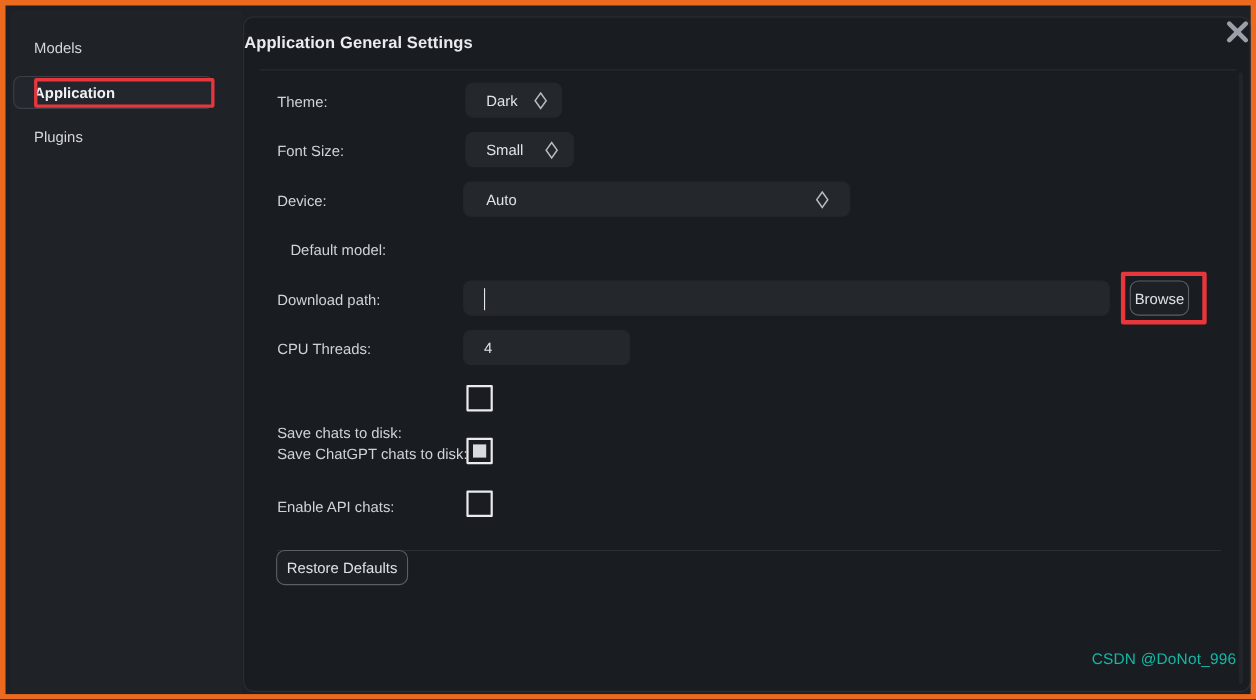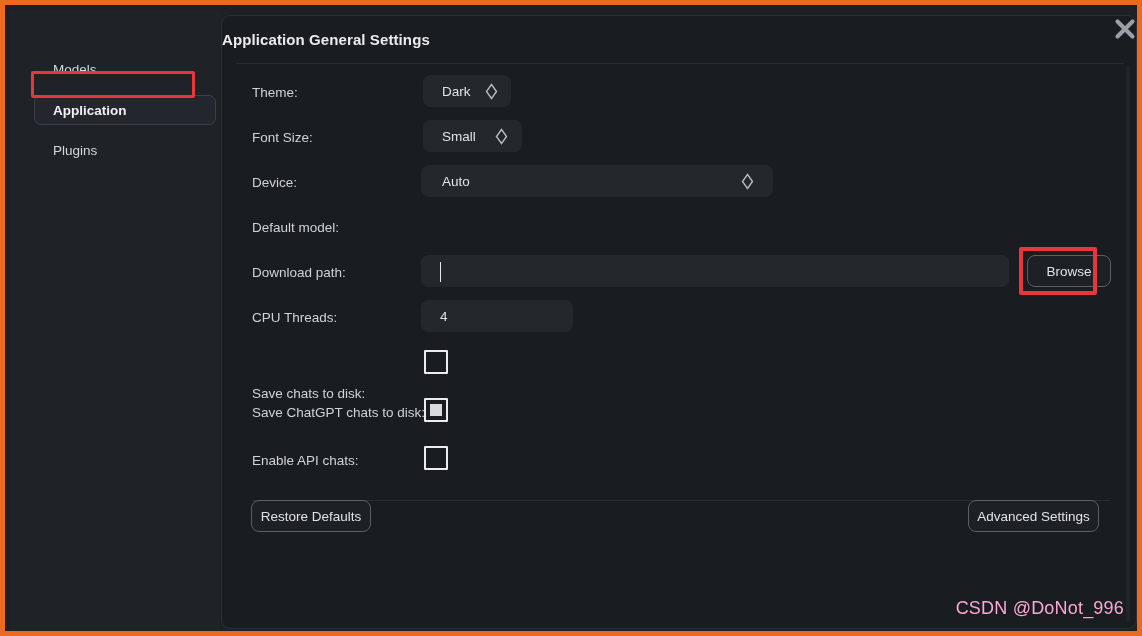--- a/index.html
+++ b/index.html
@@ -28,32 +28,31 @@
   #sidebar {
     position: absolute;
     left: 5px;
     top: 5px;
     width: 210px;
     height: 626px;
     background: #1f2227;
   }
   .nav-item {
     position: absolute;
-    left: 24px;
+    left: 2px;
     width: 182px;
     height: 30px;
     display: flex;
     align-items: center;
     padding-left: 18px;
     box-sizing: border-box;
     color: #d3d6db;
     font-size: 13.5px;
     border-radius: 7px;
     border: 1px solid transparent;
-    margin-top: 26px;
   }
   .nav-item.selected {
     border: 1px solid #3b3f46;
     background: #23262c;
     color: #eef0f3;
     font-weight: bold;
   }
   #nav-models   { top: 18px; }
   #nav-app      { top: 59px; }
   #nav-plugins  { top: 99px; }
@@ -203,21 +202,21 @@
     font-size: 13.5px;
     display: flex;
     align-items: center;
     justify-content: center;
   }
 
   
   #browse-btn {
     left: 805px;
     top: 239px;
-    width: 84px;
+    width: 54px;
   }
   #annot-browse {
     position: absolute;
     left: 797px;
     top: 231px;
     width: 78px;
     height: 48px;
     border: 4px solid #e8373c;
     border-radius: 2px;
     box-sizing: border-box;
@@ -232,23 +231,23 @@
     top: 6px;
     width: 1px;
     height: 20px;
     background: #e5e7ea;
   }
 
   
   #watermark {
     position: absolute;
     right: 13px;
-    bottom: 12px;
-    color: #f9a8d4;
-    font-size: 18px;
+    bottom: 24px;
+    color: #14b8a6;
+    font-size: 14px;
     letter-spacing: .2px;
   }
 </style>
 </head>
 <body>
 
 <div id="screen">
 
   <div id="sidebar">
 
@@ -296,21 +295,21 @@
     <div class="row-label" style="top:159px;">Device:</div>
     <div class="ctl combo-wide" id="ctl-device" style="left:199px; top:149px; width:352px; height:32px;">
       <span class="val">Auto</span>
       <span class="chev" style="right:18px;">
         <svg width="13" height="17" viewBox="0 0 13 17">
           <path d="M6.5 1.5 L11.5 8.5 L6.5 15.5 L1.5 8.5 Z" fill="none" stroke="#b7bbc1" stroke-width="1.4"></path>
         </svg>
       </span>
     </div>
 
-    <div class="row-label" style="top:204px;">Default model:</div>
+    <div class="row-label" style="top:204px;margin-left:12px;">Default model:</div>
 
     <div class="row-label" style="top:249px;">Download path:</div>
     <div class="ctl" id="ctl-downloadpath" style="left:199px; top:239px; width:588px; height:32px;">
       <span class="val"></span>
       <span id="path-caret"></span>
     </div>
 
     <div class="pill-btn" id="browse-btn">
       <span>Browse</span>
     </div>
@@ -331,23 +330,20 @@
 
     <div class="row-label" style="top:437px;">Enable API chats:</div>
     <div class="cbox" style="left:202px; top:430px;"></div>
 
     <div id="btn-rule"></div>
 
     <div class="pill-btn" style="left:29px; top:484px; width:120px;">
       <span>Restore Defaults</span>
     </div>
 
-    <div class="pill-btn" style="left:746px; top:484px; width:131px;">
-      <span>Advanced Settings</span>
-    </div>
 
   </div>
 
   <div id="close-btn">
     <svg width="22" height="22" viewBox="0 0 22 22">
       <path d="M3.5 3.5 L18.5 18.5 M18.5 3.5 L3.5 18.5" stroke="#9ba0a8" stroke-width="4.2" stroke-linecap="round"></path>
     </svg>
   </div>
 
   <div id="watermark">CSDN @DoNot_996</div>

